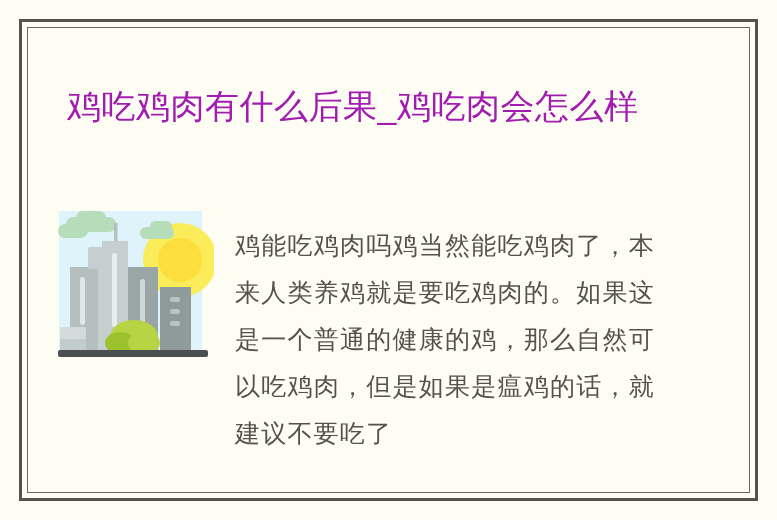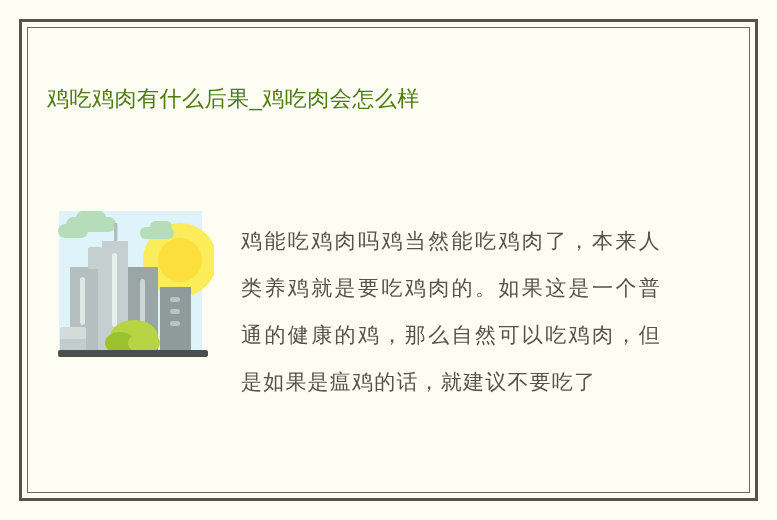--- a/index.html
+++ b/index.html
@@ -46,26 +46,26 @@
     position: absolute;
     left: 27px;
     top: 27px;
     width: 723px;
     height: 466px;
     box-sizing: border-box;
   }
 
   #article-title {
     position: absolute;
-    left: 20px;
+    left: 40px;
     top: 32px;
     width: 620px;
-    font-size: 22px;
+    font-size: 34px;
     line-height: 49px;
-    color: #4d7c0f;
+    color: #a21caf;
     font-weight: 400;
     letter-spacing: 0.5px;
     white-space: pre-wrap;
   }
 
   
   #article-body {
     position: absolute;
     left: 0px;
     top: 170px;
@@ -79,25 +79,25 @@
     left: 31px;
     top: 8px;
     width: 156px;
     height: 160px;
   }
   .ill-svg { display: block; }
 
   
   #article-paragraph {
     position: absolute;
-    left: 214px;
+    left: 208px;
     top: 0px;
     width: 420px;
-    font-family: Liberation Serif, serif;
-    font-size: 21px;
+    font-family: Liberation Sans, sans-serif;
+    font-size: 25px;
     line-height: 47px;
     color: #55524b;
     text-align: justify;
     text-justify: inter-character;
     letter-spacing: 1.2px;
     word-break: break-all;
   }
 </style>
 </head>
 <body>

